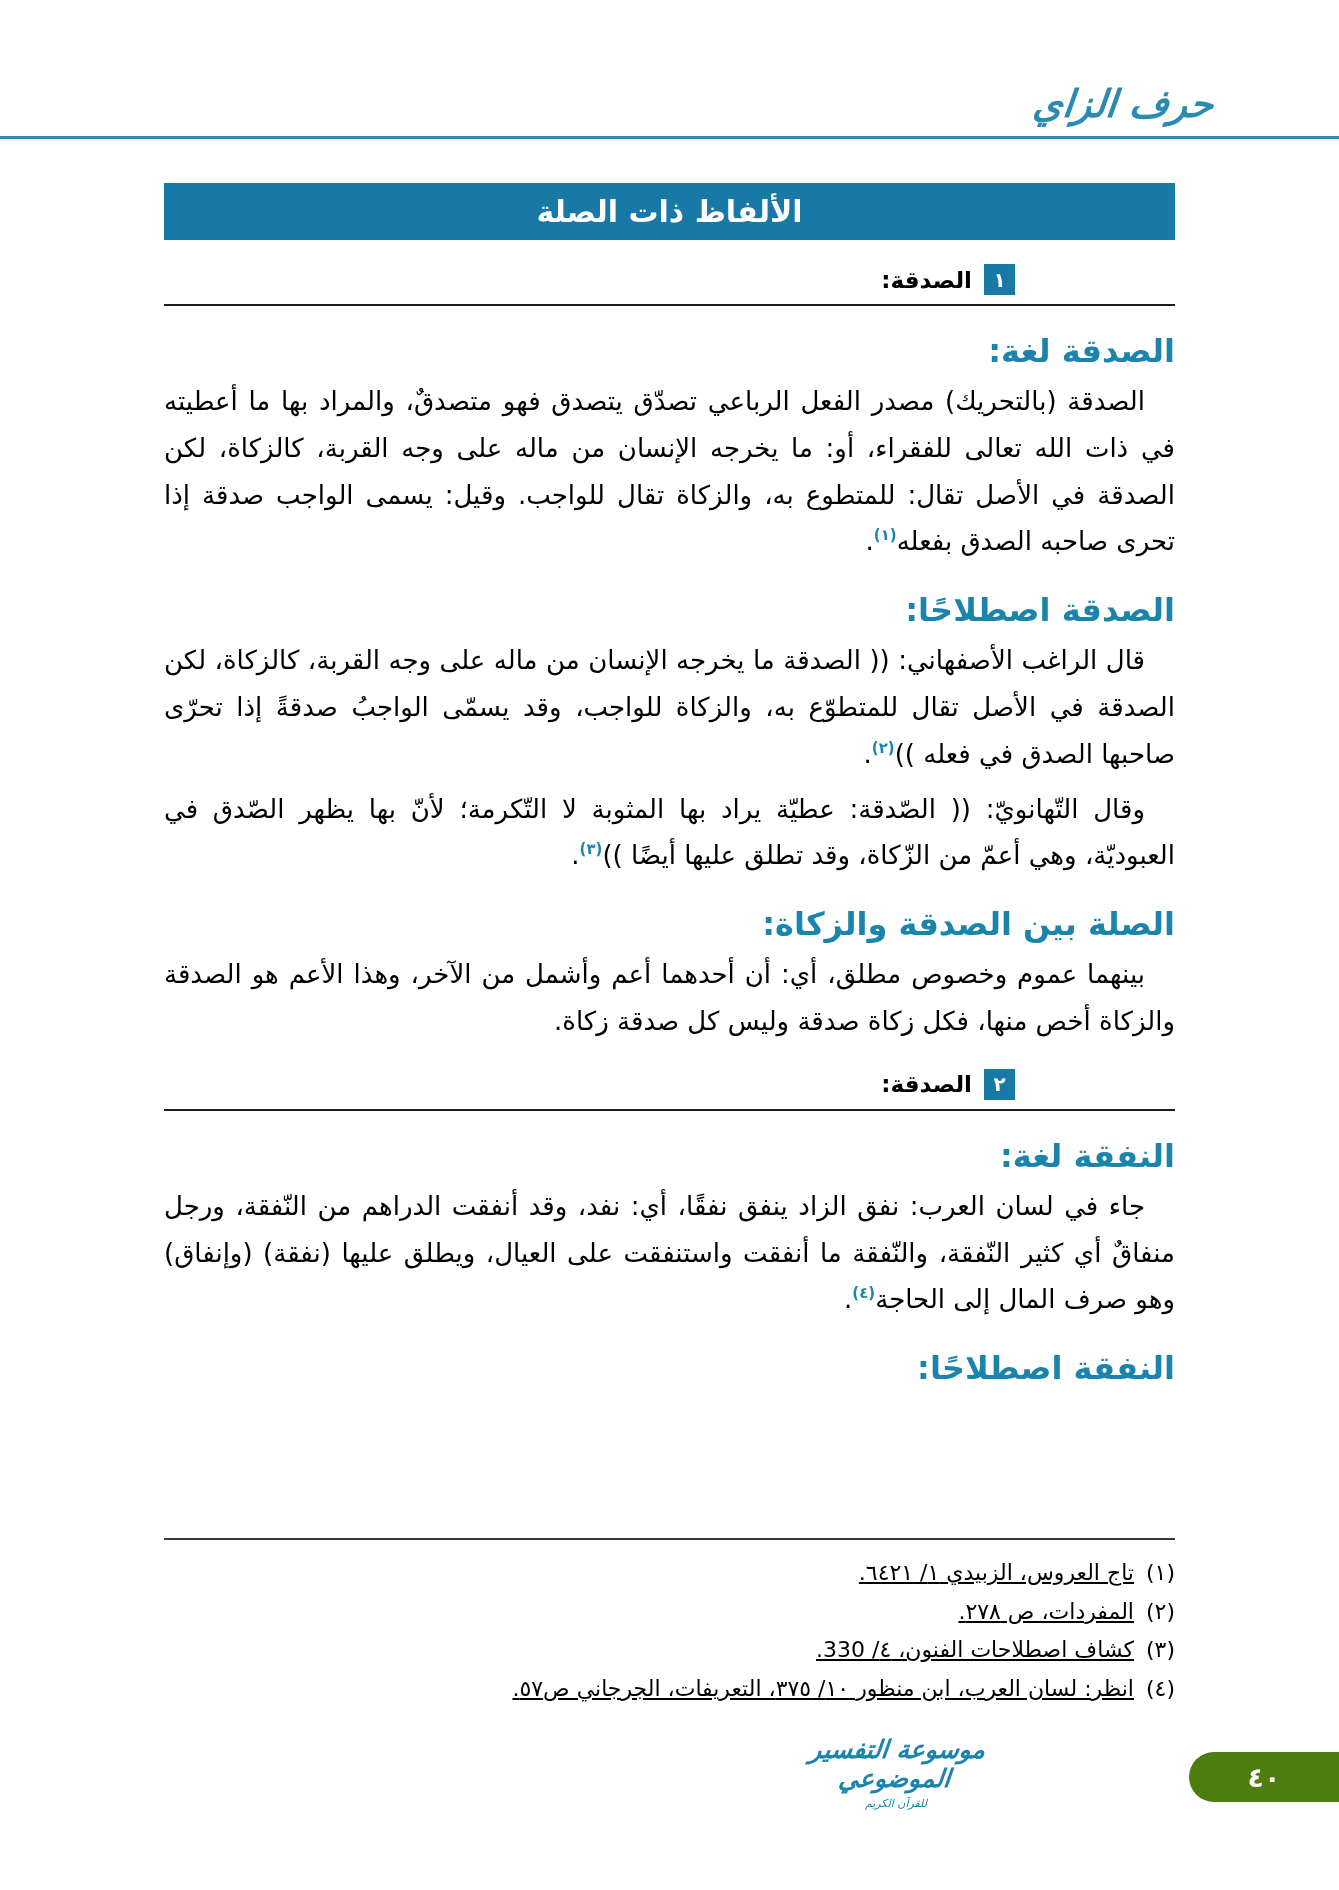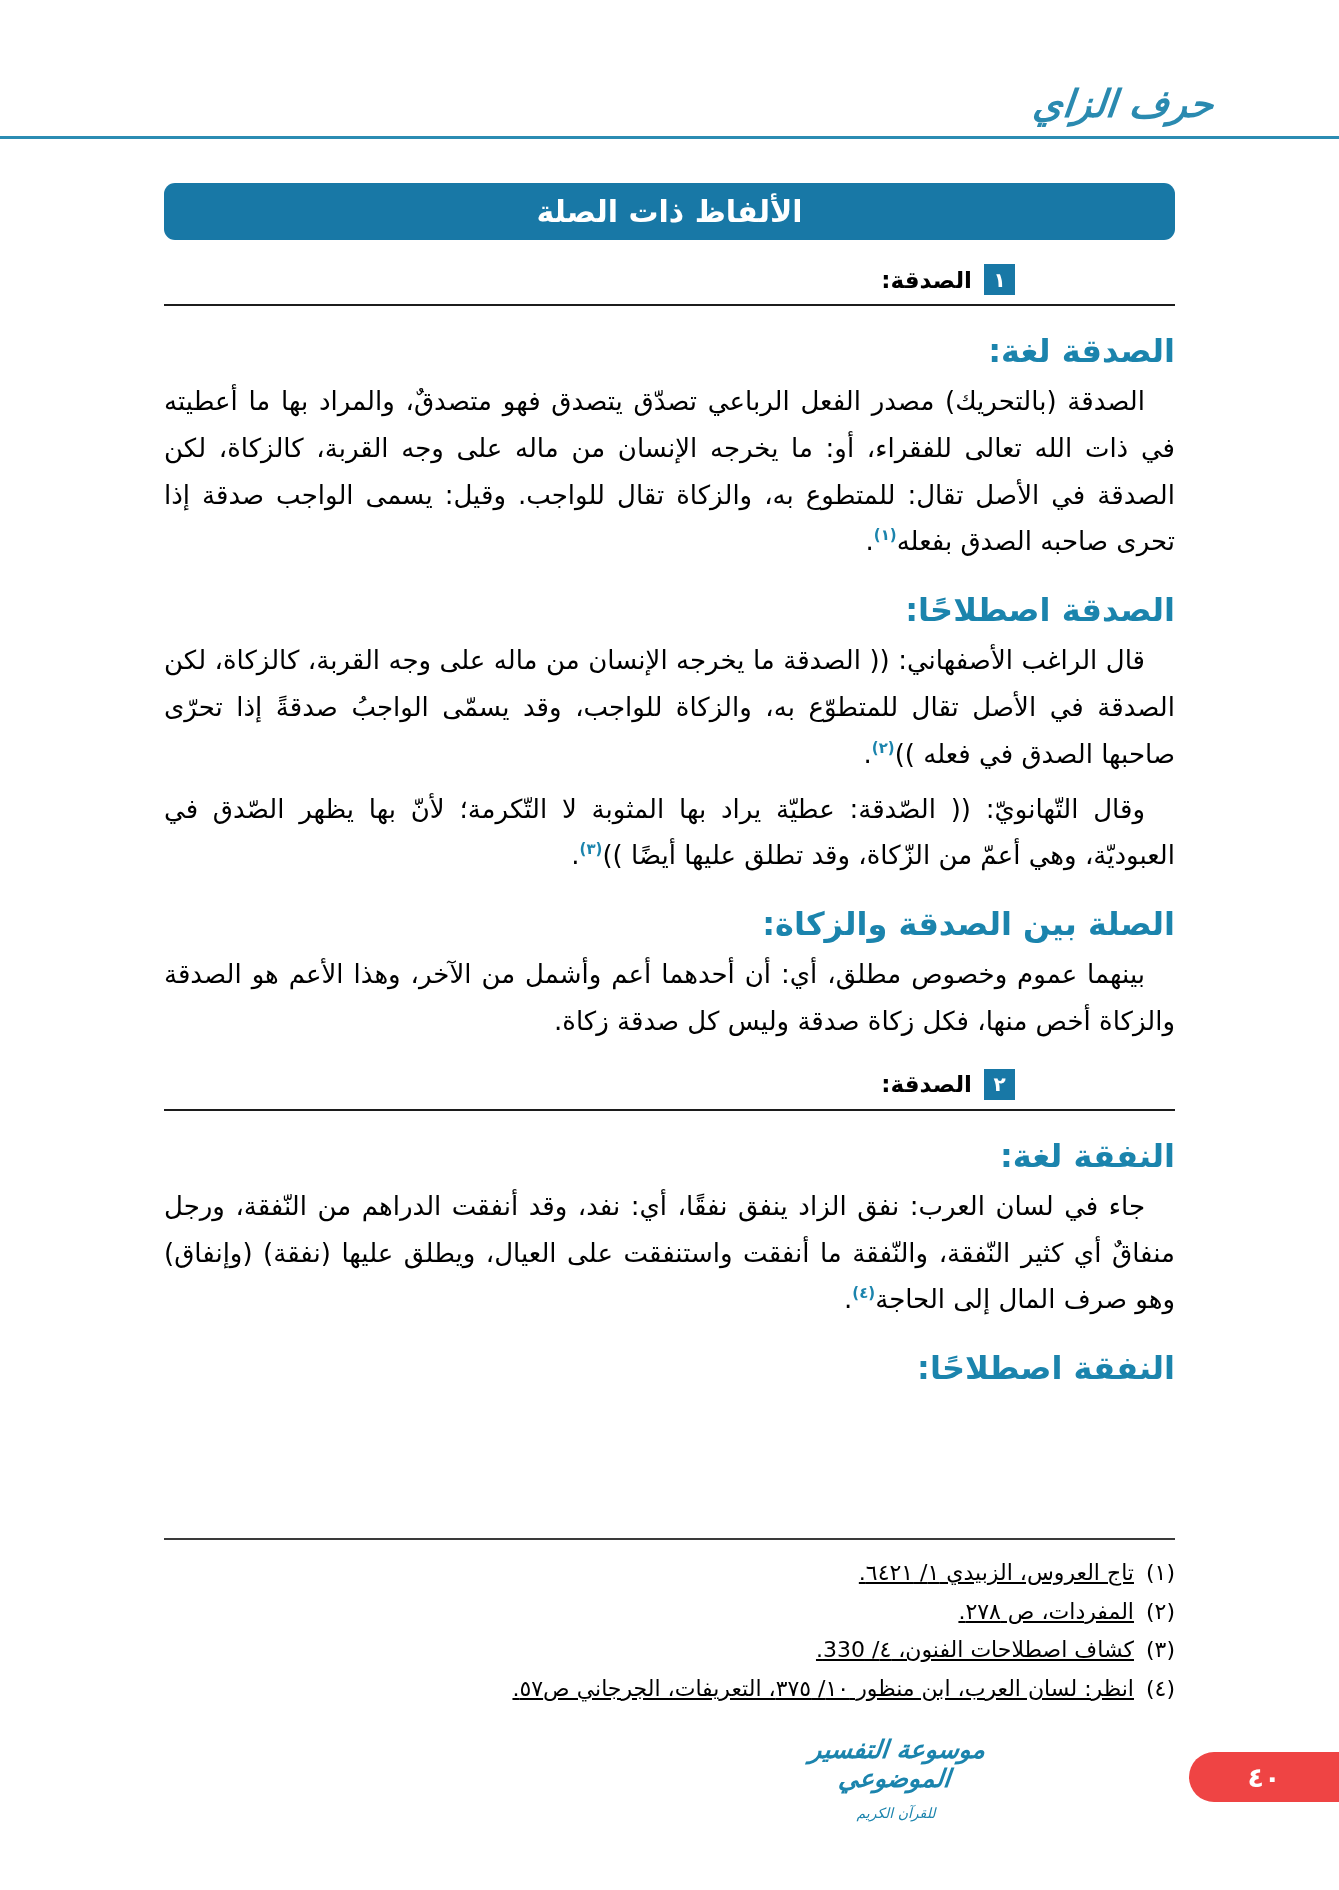--- a/index.html
+++ b/index.html
@@ -37,21 +37,20 @@
   .banner {
     margin-top: 44px;
     height: 57px;
     background: #1878a6;
     color: #fff;
     display: flex;
     align-items: center;
     justify-content: center;
     font-size: 30px;
     font-weight: bold;
-    border-radius: 11px;
   }
 
   
   .section-head {
     display: flex;
     align-items: center;
     gap: 12px;
     margin: 24px 160px 0 0;
   }
   .num-box {
@@ -119,31 +118,31 @@
     text-align: center;
     color: #1b84ad;
   }
   .footer-logo .l1 {
     font-size: 25px;
     font-weight: bold;
     font-style: italic;
     transform: skewX(-6deg);
   }
   .footer-logo .l2 {
-    font-size: 14px;
+    font-size: 11px;
     font-style: italic;
-    margin-top: 12px;
+    margin-top: 4px;
   }
   .page-badge {
     position: absolute;
     top: 1752px;
     right: 0;
     width: 150px;
     height: 50px;
-    background: #ef4444;
+    background: #4d7c0f;
     border-radius: 26px 0 0 26px;
     display: flex;
     align-items: center;
     justify-content: center;
     color: #fff;
     font-size: 27px;
     font-weight: bold;
   }
 </style>
 </head>

